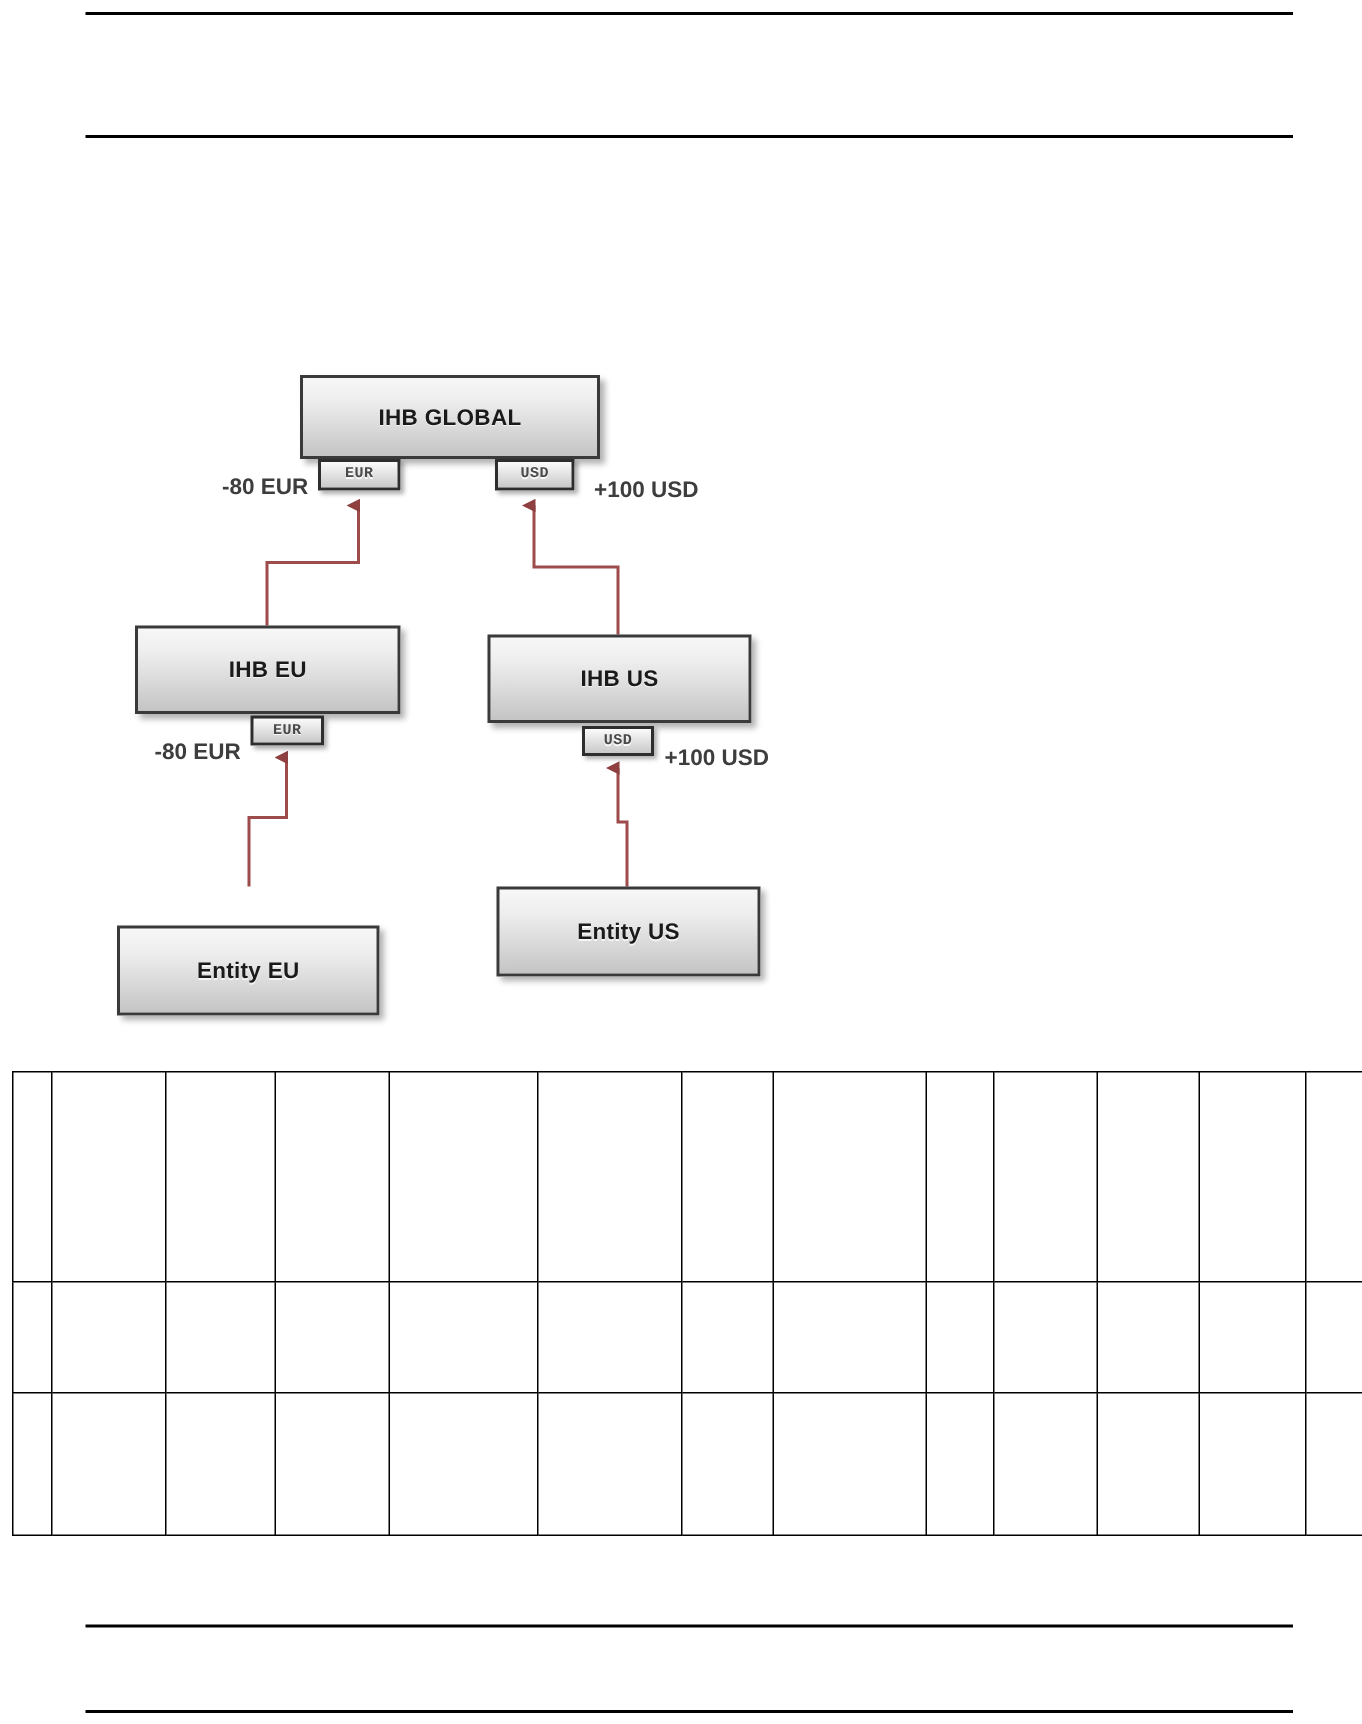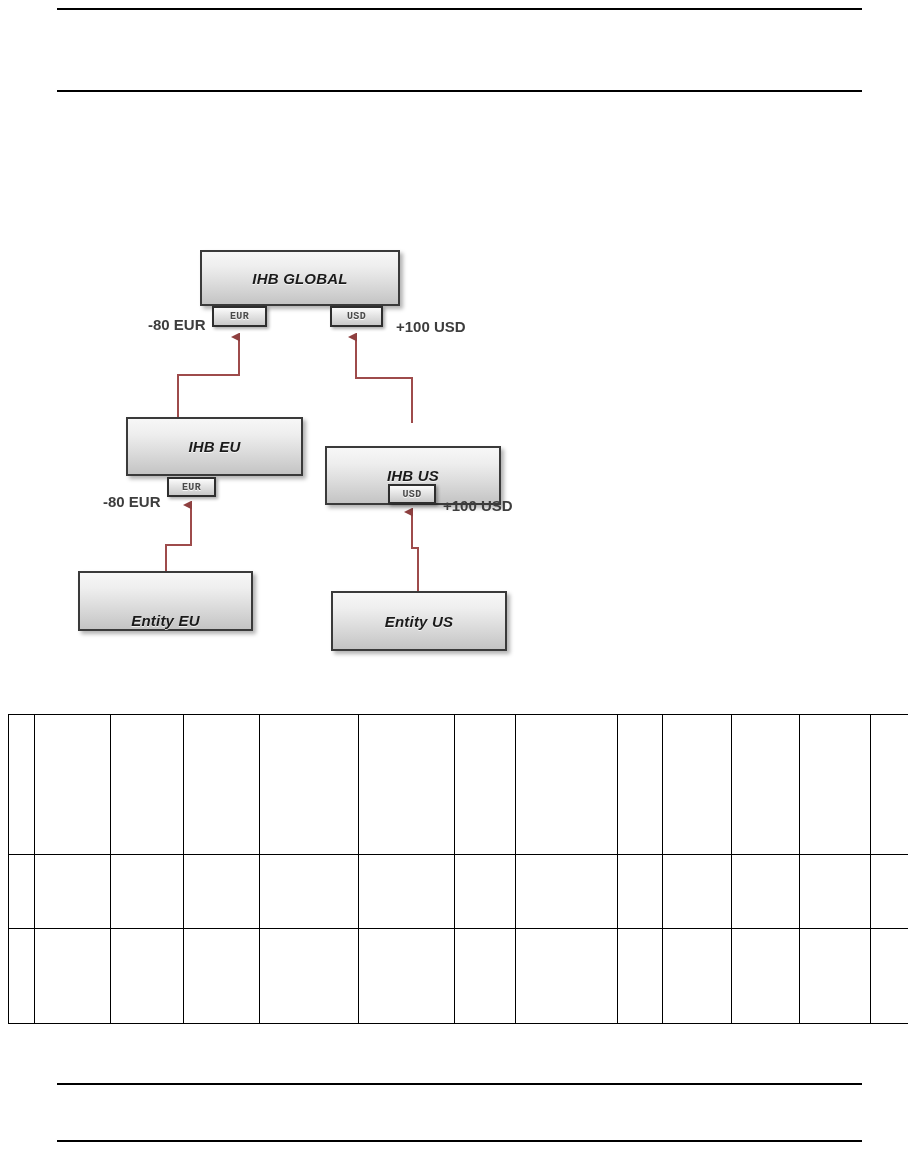--- a/index.html
+++ b/index.html
@@ -40,21 +40,20 @@
   .node {
     position: absolute;
     box-sizing: border-box;
     border: 2px solid #3a3a3a;
     background: linear-gradient(to bottom, #f7f7f7 0%, #eeeeee 28%, #dcdcdc 60%, #c4c4c4 100%);
     box-shadow: 3px 3px 4px rgba(0,0,0,0.30);
     display: flex;
     align-items: center;
     justify-content: center;
     z-index: 5;
-    font-style: italic;
   }
   .node-label {
     font-weight: bold;
     font-size: 15px;
     color: #1a1a1a;
     letter-spacing: 0.2px;
     text-shadow: 0 1px 0 rgba(255,255,255,0.7);
     white-space: nowrap;
   }
 
@@ -135,29 +134,29 @@
 
     <path d="M 178 417 L 178 375 L 239 375 L 239 337" fill="none" stroke="#9e4b4b" stroke-width="2" marker-end="url(#arrowUp)"></path>
 
     <path d="M 412 423 L 412 378 L 356 378 L 356 337" fill="none" stroke="#9e4b4b" stroke-width="2" marker-end="url(#arrowUp)"></path>
   </svg>
 
   <div class="node" style="left:200px; top:250px; width:200px; height:56px;">
     <span class="node-label">IHB GLOBAL</span>
   </div>
 
-  <div class="node" style="left:90px; top:417px; width:177px; height:59px;margin-left:36px;">
+  <div class="node" style="left:90px; top:417px; width:177px; height:59px;">
     <span class="node-label">IHB EU</span>
   </div>
 
-  <div class="node" style="left:325px; top:423px; width:176px; height:59px;margin-top:23px;">
+  <div class="node" style="left:325px; top:423px; width:176px; height:59px;">
     <span class="node-label">IHB US</span>
   </div>
 
-  <div class="node" style="left:78px; top:571px; width:175px; height:60px;align-items:flex-end;">
+  <div class="node" style="left:78px; top:617px; width:175px; height:60px;">
     <span class="node-label">Entity EU</span>
   </div>
 
   <div class="node" style="left:331px; top:591px; width:176px; height:60px;justify-content:center;">
     <span class="node-label">Entity US</span>
   </div>
 
   <div class="tab" style="left:212px; top:306px; width:55px; height:21px;">
     <span class="tab-label">EUR</span>
   </div>

